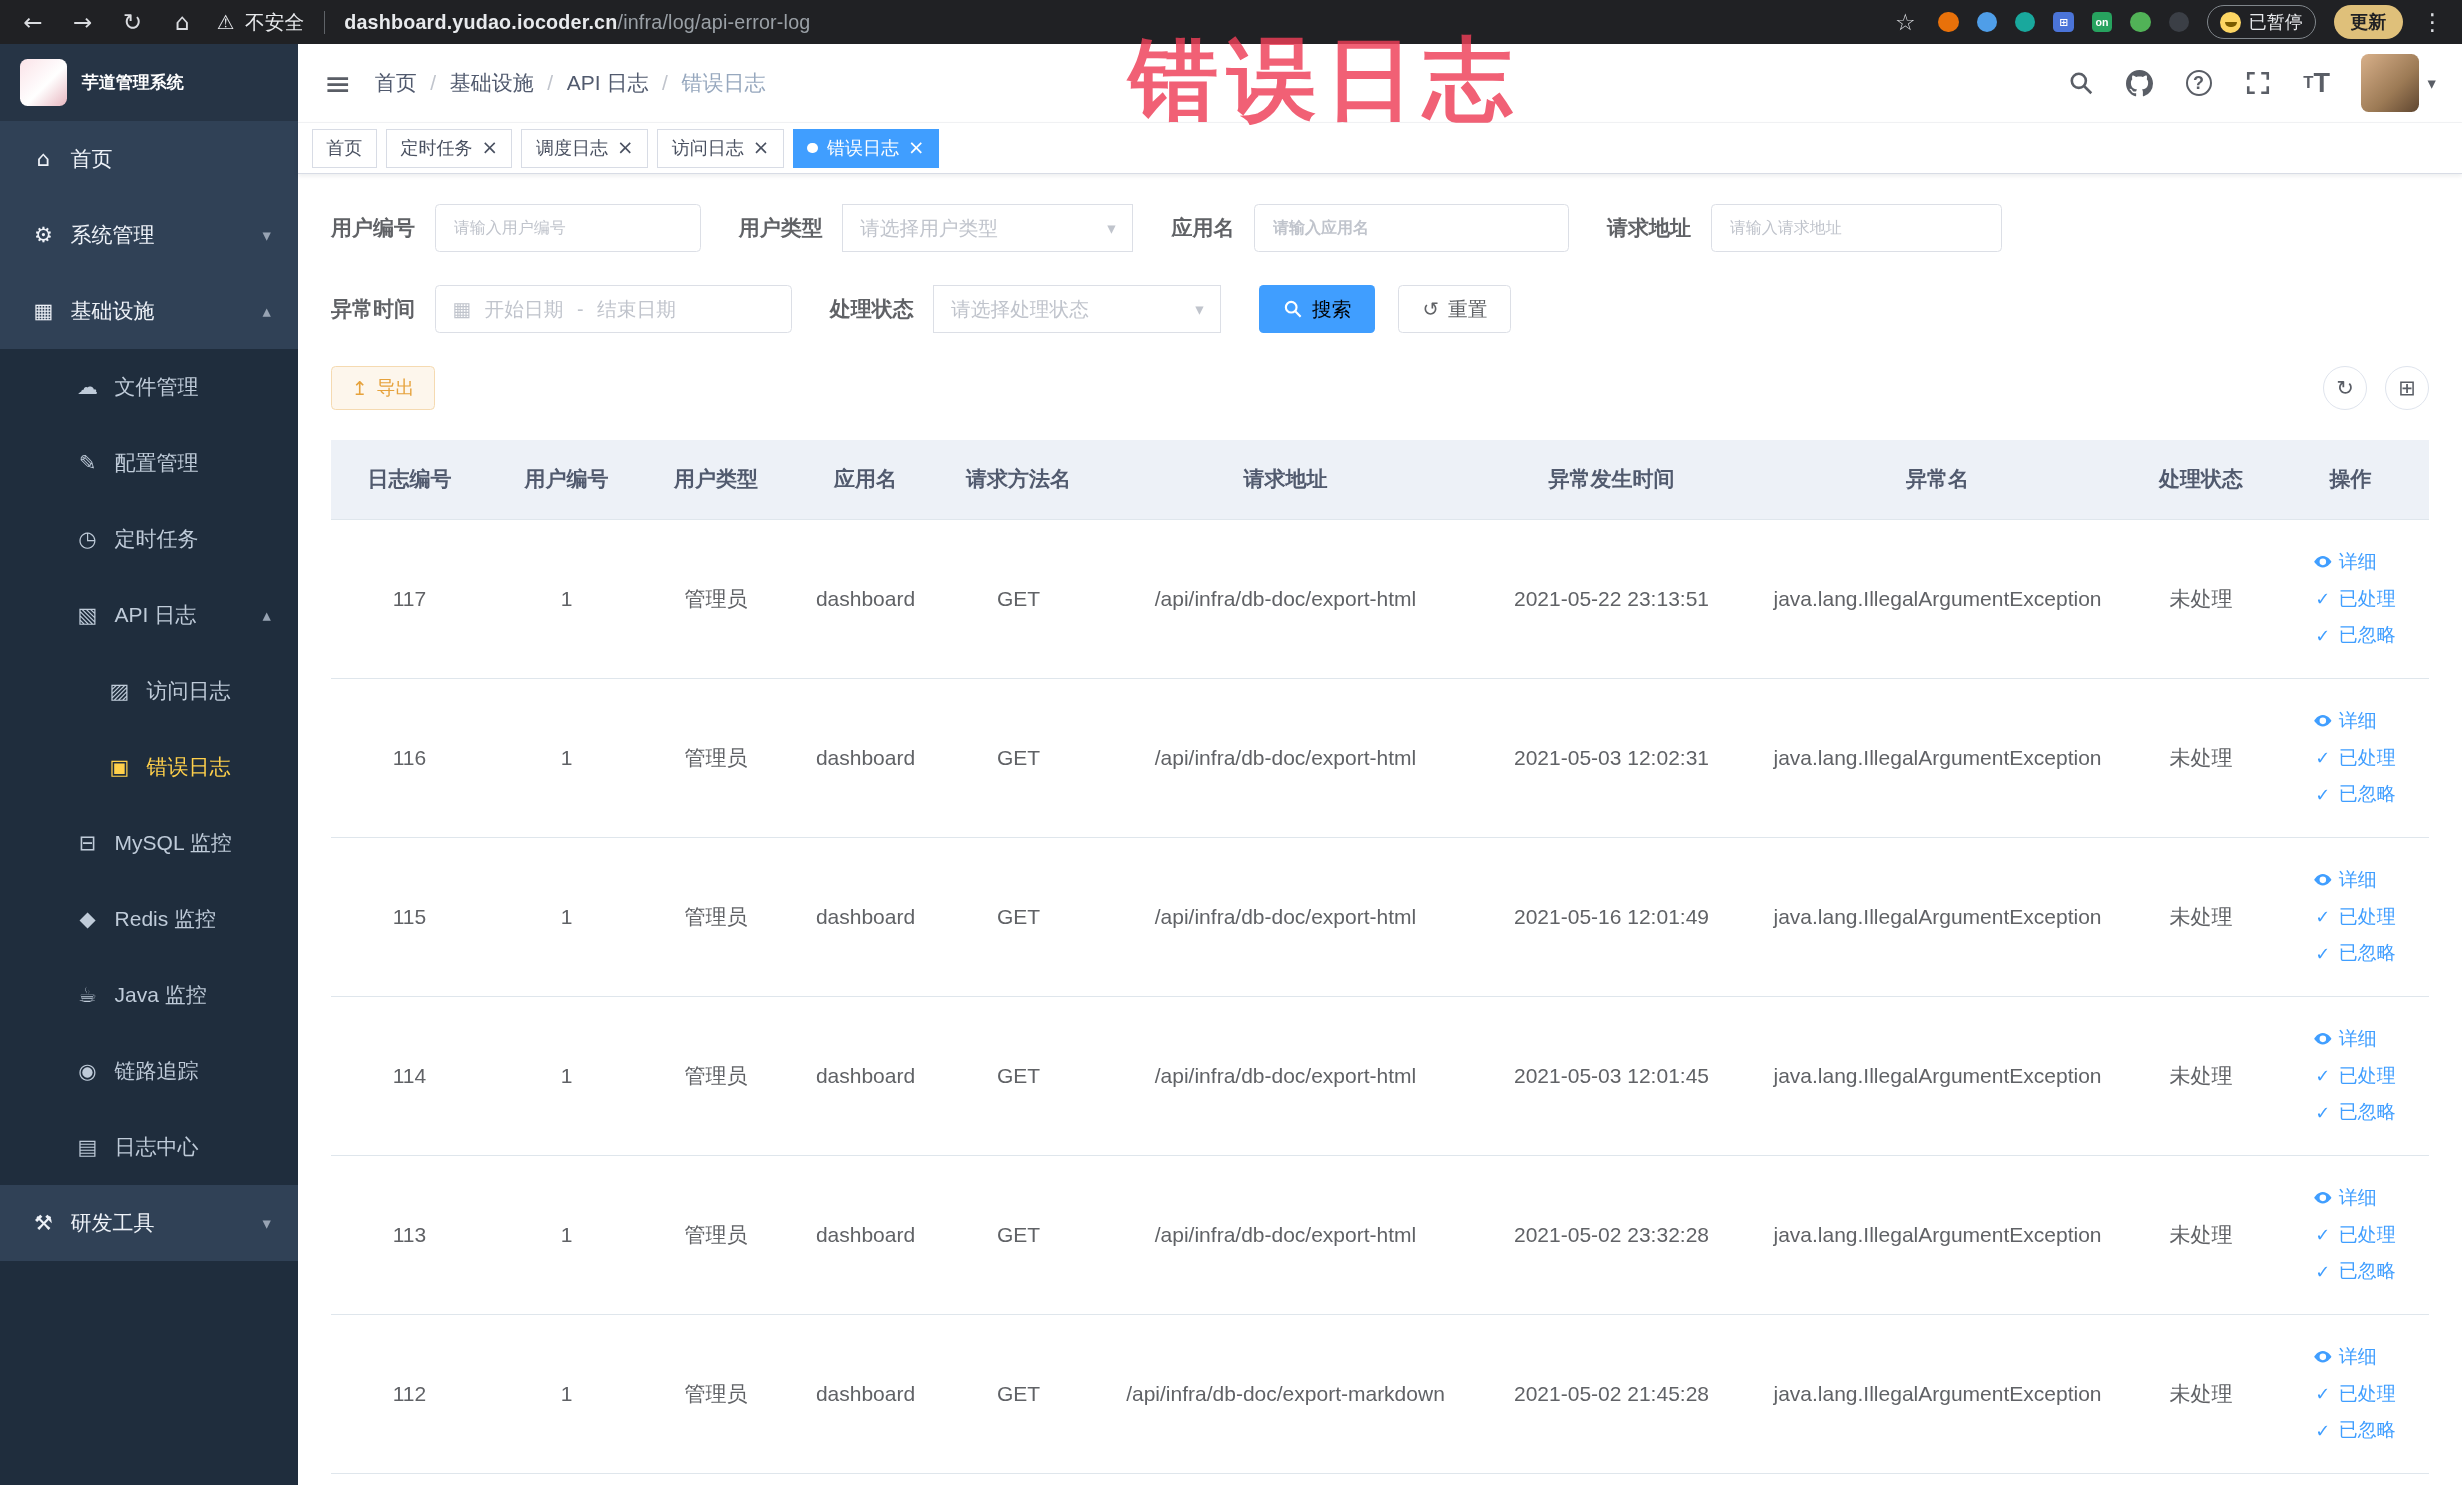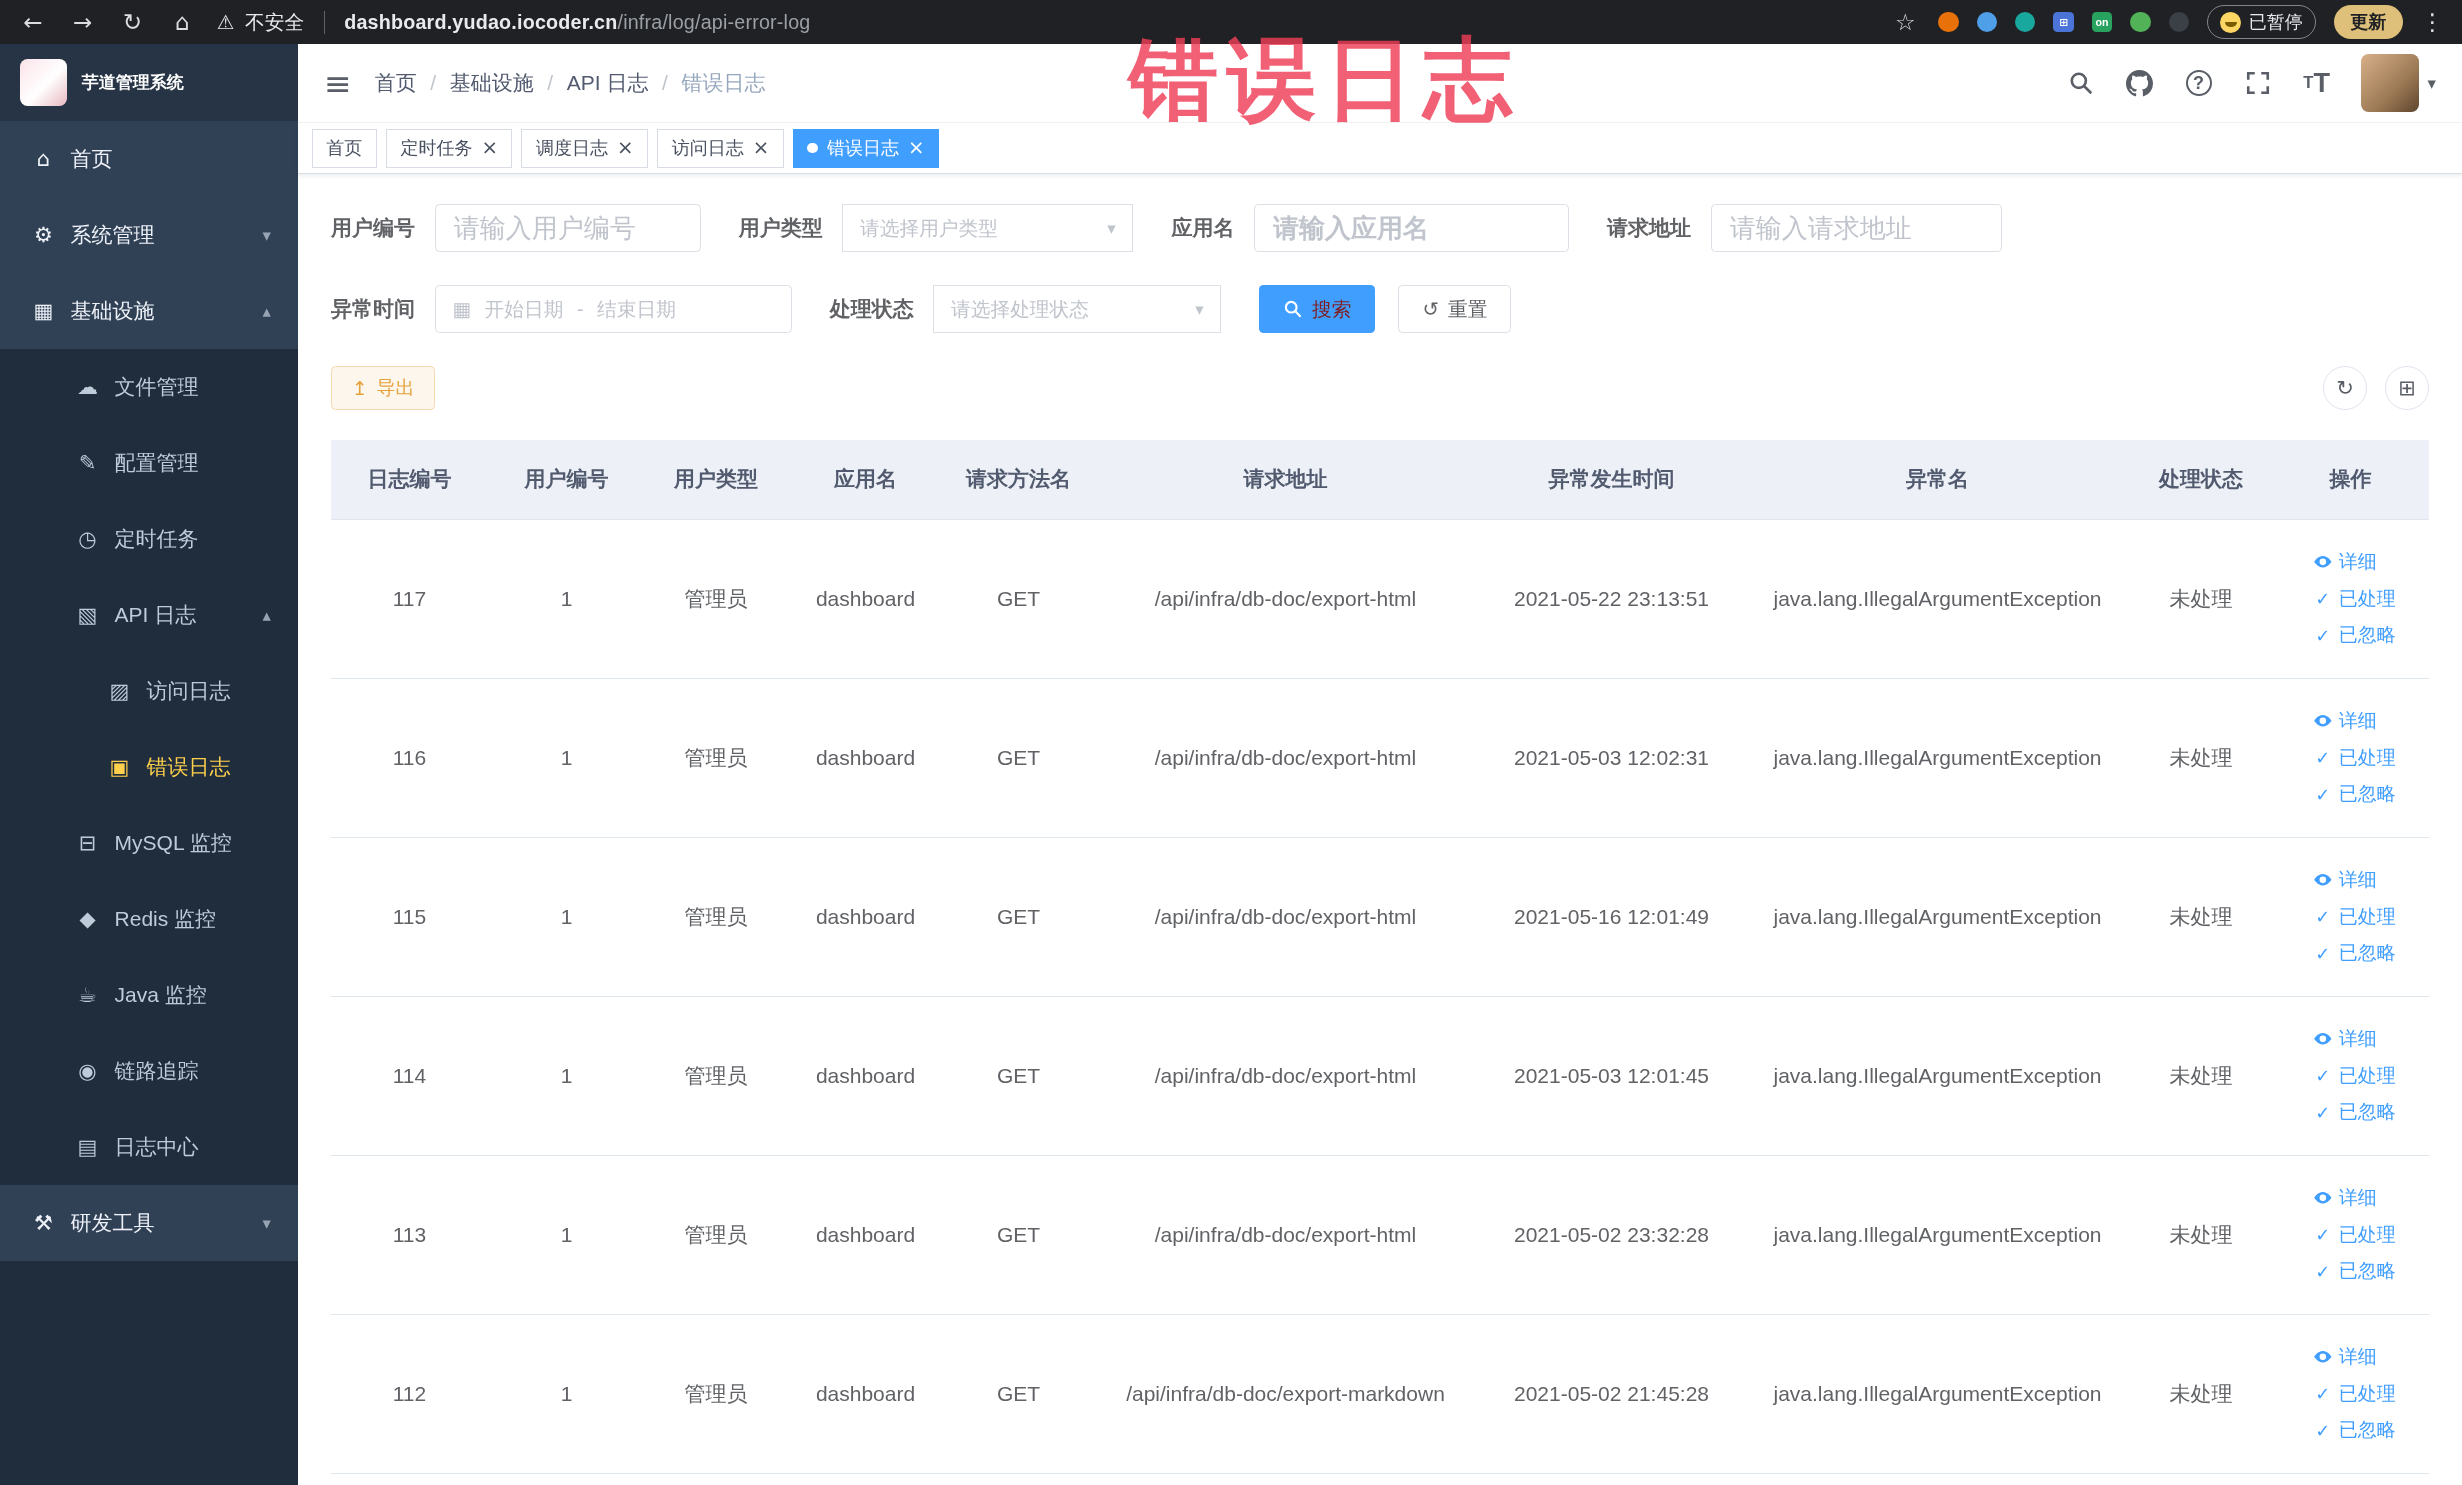--- a/index.html
+++ b/index.html
@@ -78,35 +78,35 @@
   .tag.active { background:#409eff; border-color:#409eff; color:#fff; }
   .tag-dot { width:10.6px; height:10.6px; border-radius:50%; background:#fff; }
   .tag-close { font-size:19.7px; line-height:1; }
 
   
   .content { flex:1; padding:30px 33px 0 33px; background:#fff; overflow:hidden; }
   .filter-row { display:flex; align-items:center; margin-bottom:33px; }
   .f-item { display:flex; align-items:center; margin-right:38px; }
   .f-label { font-size:21px; font-weight:bold; color:#606266; margin-right:19.7px; white-space:nowrap; }
   .f-input { height:48px; border:0.8px solid #dcdfe6; border-radius:4.5px; padding:0 18px;
-    font-size:26px; color:#606266; outline:none; background:#fff;
+    font-size:16px; color:#606266; outline:none; background:#fff;
     font-family:"Liberation Sans","DejaVu Sans",sans-serif; }
   .f-input::placeholder { color:#c0c4cc; }
   .f-select { height:48px; border:0.8px solid #dcdfe6; border-radius:0; padding:0 16.7px;
     display:flex; align-items:center; justify-content:space-between; color:#c0c4cc;
     font-size:19.7px; background:#fff; cursor:pointer; }
   .sel-caret { color:#c0c4cc; font-size:16.7px; margin-left:12px; }
   .daterange { height:48px; border:0.8px solid #dcdfe6; border-radius:4.5px; padding:0 16.7px;
     display:flex; align-items:center; gap:13.6px; color:#c0c4cc; font-size:19.7px; background:#fff; }
   .cal-ic { color:#c0c4cc; font-size:19.7px; }
   .dr-sep { color:#c0c4cc; }
   .btn { height:48px; border-radius:4.5px; display:inline-flex; align-items:center; gap:9px;
     padding:0 23px; font-size:19.7px; border:0.8px solid transparent; cursor:pointer;
     font-family:"Liberation Sans","DejaVu Sans",sans-serif; }
-  .btn-primary { background:#409eff; color:#7f1d1d; }
+  .btn-primary { background:#409eff; color:#000000; }
   .btn-plain { background:#fff; border-color:#dcdfe6; color:#606266; }
   .btn-export { height:44px; background:#fdf6ec; border-color:#f5dab1; color:#e6a23c;
     font-size:19px; padding:0 19.7px; }
   .toolbar { display:flex; align-items:center; margin-bottom:30px; }
   .toolbar-right { margin-left:auto; display:flex; gap:18px; }
   .circle-btn { width:44px; height:44px; border-radius:50%; border:0.8px solid #dfe4ed;
     color:#5a5e66; display:flex; align-items:center; justify-content:center;
     font-size:21px; background:#fff; cursor:pointer; }
 
   

